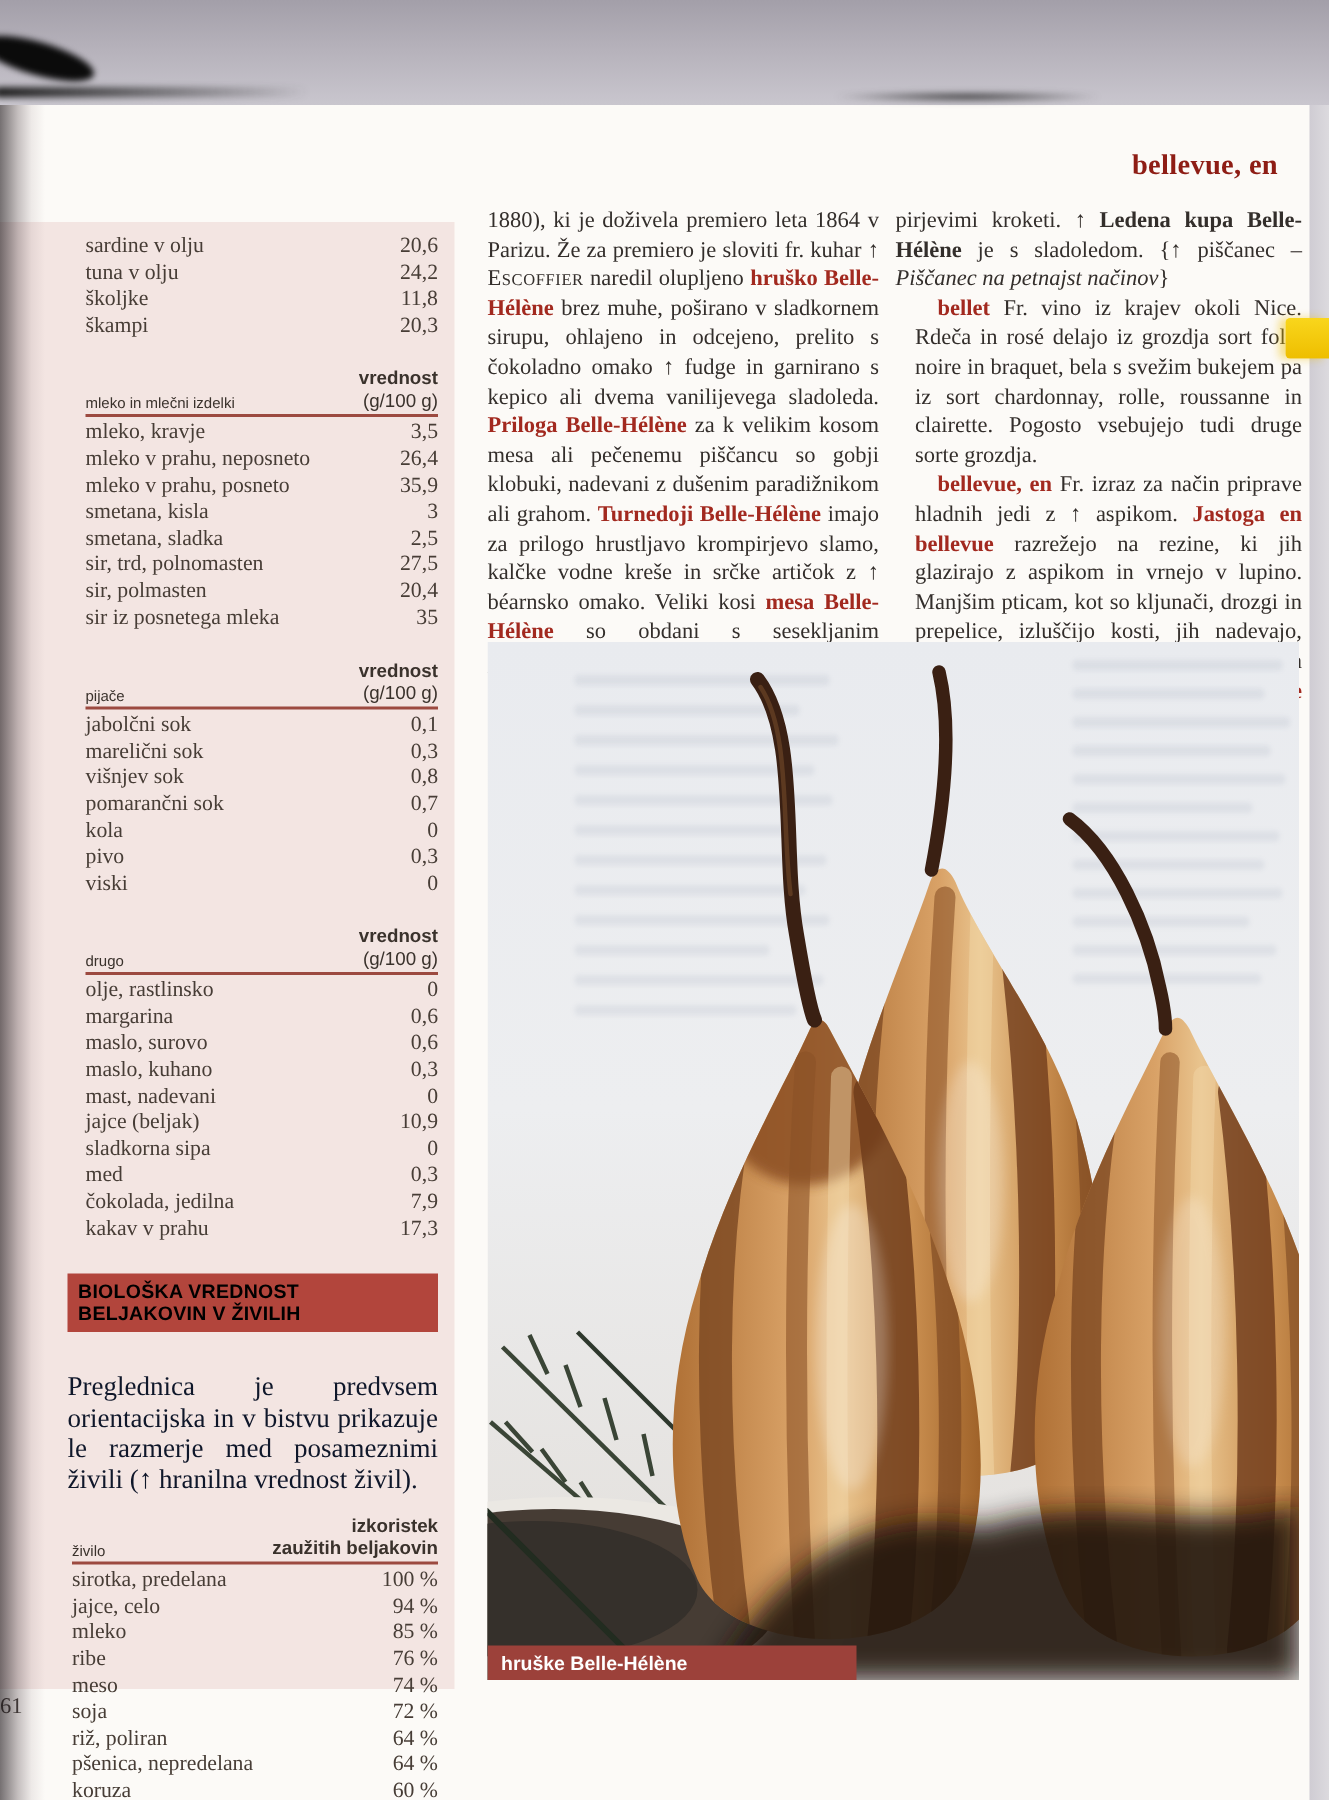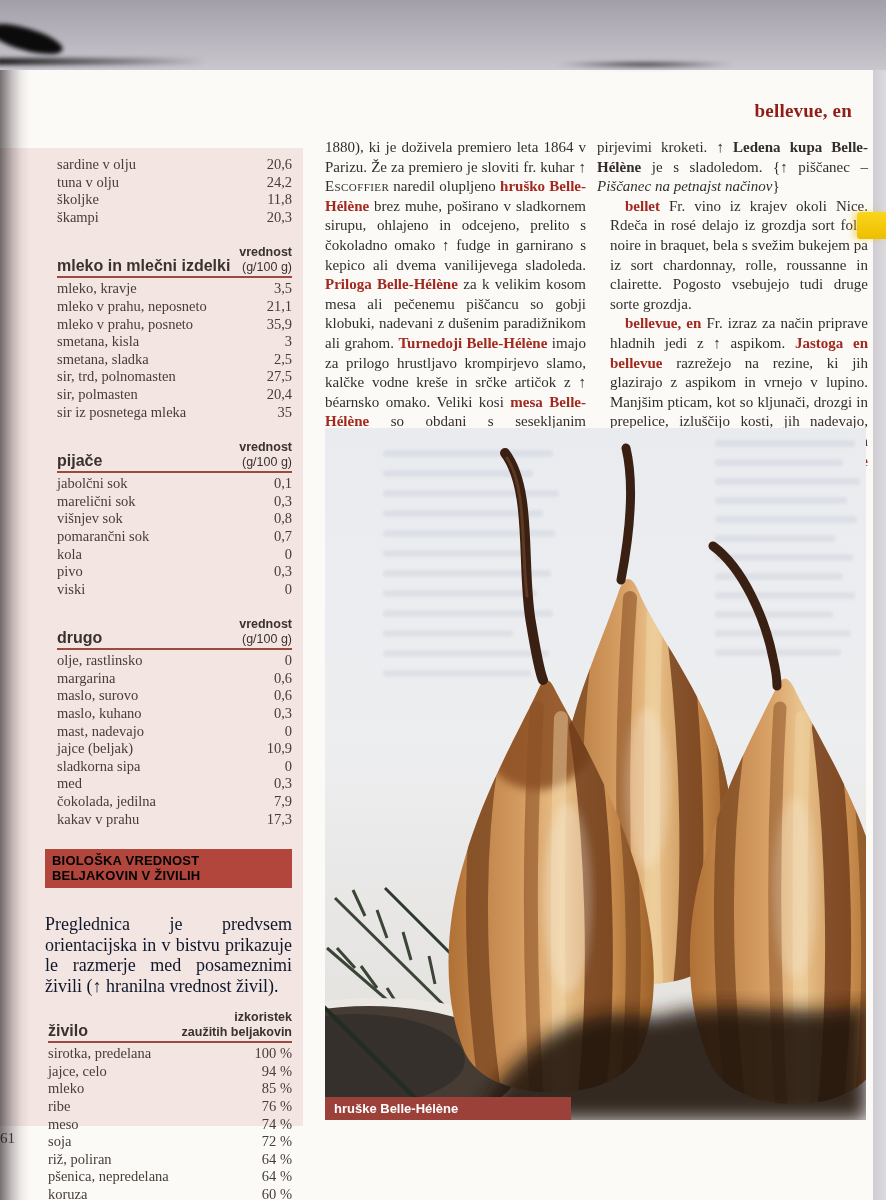--- a/index.html
+++ b/index.html
@@ -26,21 +26,21 @@
   .runhead{position:absolute;top:100px;right:34px;z-index:3;font-weight:bold;font-size:19px;
            color:#8e1d15;letter-spacing:.2px;}
   
   .panel{position:absolute;left:0;top:148px;width:303px;height:978px;z-index:1;
          background:#f3e5e2;box-sizing:border-box;padding:8px 11px 0 45px;color:#473d36;}
   .ltable{margin:0 0 0 12px;}
   .ltable + .ltable{margin-top:19px;}
   .thead{display:flex;justify-content:space-between;align-items:flex-end;
          border-bottom:2px solid #9c4a40;padding-bottom:1px;margin-bottom:2px;
          font-family:"Liberation Sans","DejaVu Sans",sans-serif;color:#3a322c;}
-  .tname{font-weight:bold;font-size:16px;}
+  .tname{font-weight:normal;font-size:10px;}
   .tvh{text-align:right;font-size:12.5px;line-height:15px;}
   .vh1{font-weight:bold;}
   .trow{display:flex;justify-content:space-between;font-size:14.5px;line-height:17.6px;}
   .redbar{margin:21px 0 0 0;background:#b2453c;color:#000000;
           font-family:"Liberation Sans","DejaVu Sans",sans-serif;font-weight:bold;font-size:13px;
           padding:4px 7px 5px 7px;letter-spacing:.2px;}
   .note{margin:26px 0 0 0;font-size:18px;line-height:20.5px;text-align:justify;color:#0f172a;}
   .ptable{margin:14px 0 0 3px;}
   
   .col{position:absolute;top:138px;z-index:2;font-size:15px;line-height:19.6px;
@@ -106,21 +106,21 @@
           <span class="vh2">(g/100 g)</span>
         </span>
       </div>
       <div>
           <div class="trow">
             <span class="tlabel">mleko, kravje</span>
             <span class="tval">3,5</span>
           </div>
           <div class="trow">
             <span class="tlabel">mleko v prahu, neposneto</span>
-            <span class="tval">21,1</span>
+            <span class="tval">26,4</span>
           </div>
           <div class="trow">
             <span class="tlabel">mleko v prahu, posneto</span>
             <span class="tval">35,9</span>
           </div>
           <div class="trow">
             <span class="tlabel">smetana, kisla</span>
             <span class="tval">3</span>
           </div>
           <div class="trow">
@@ -201,21 +201,21 @@
           </div>
           <div class="trow">
             <span class="tlabel">maslo, surovo</span>
             <span class="tval">0,6</span>
           </div>
           <div class="trow">
             <span class="tlabel">maslo, kuhano</span>
             <span class="tval">0,3</span>
           </div>
           <div class="trow">
-            <span class="tlabel">mast, nadevajo</span>
+            <span class="tlabel">mast, nadevani</span>
             <span class="tval">0</span>
           </div>
           <div class="trow">
             <span class="tlabel">jajce (beljak)</span>
             <span class="tval">10,9</span>
           </div>
           <div class="trow">
             <span class="tlabel">sladkorna sipa</span>
             <span class="tval">0</span>
           </div>

